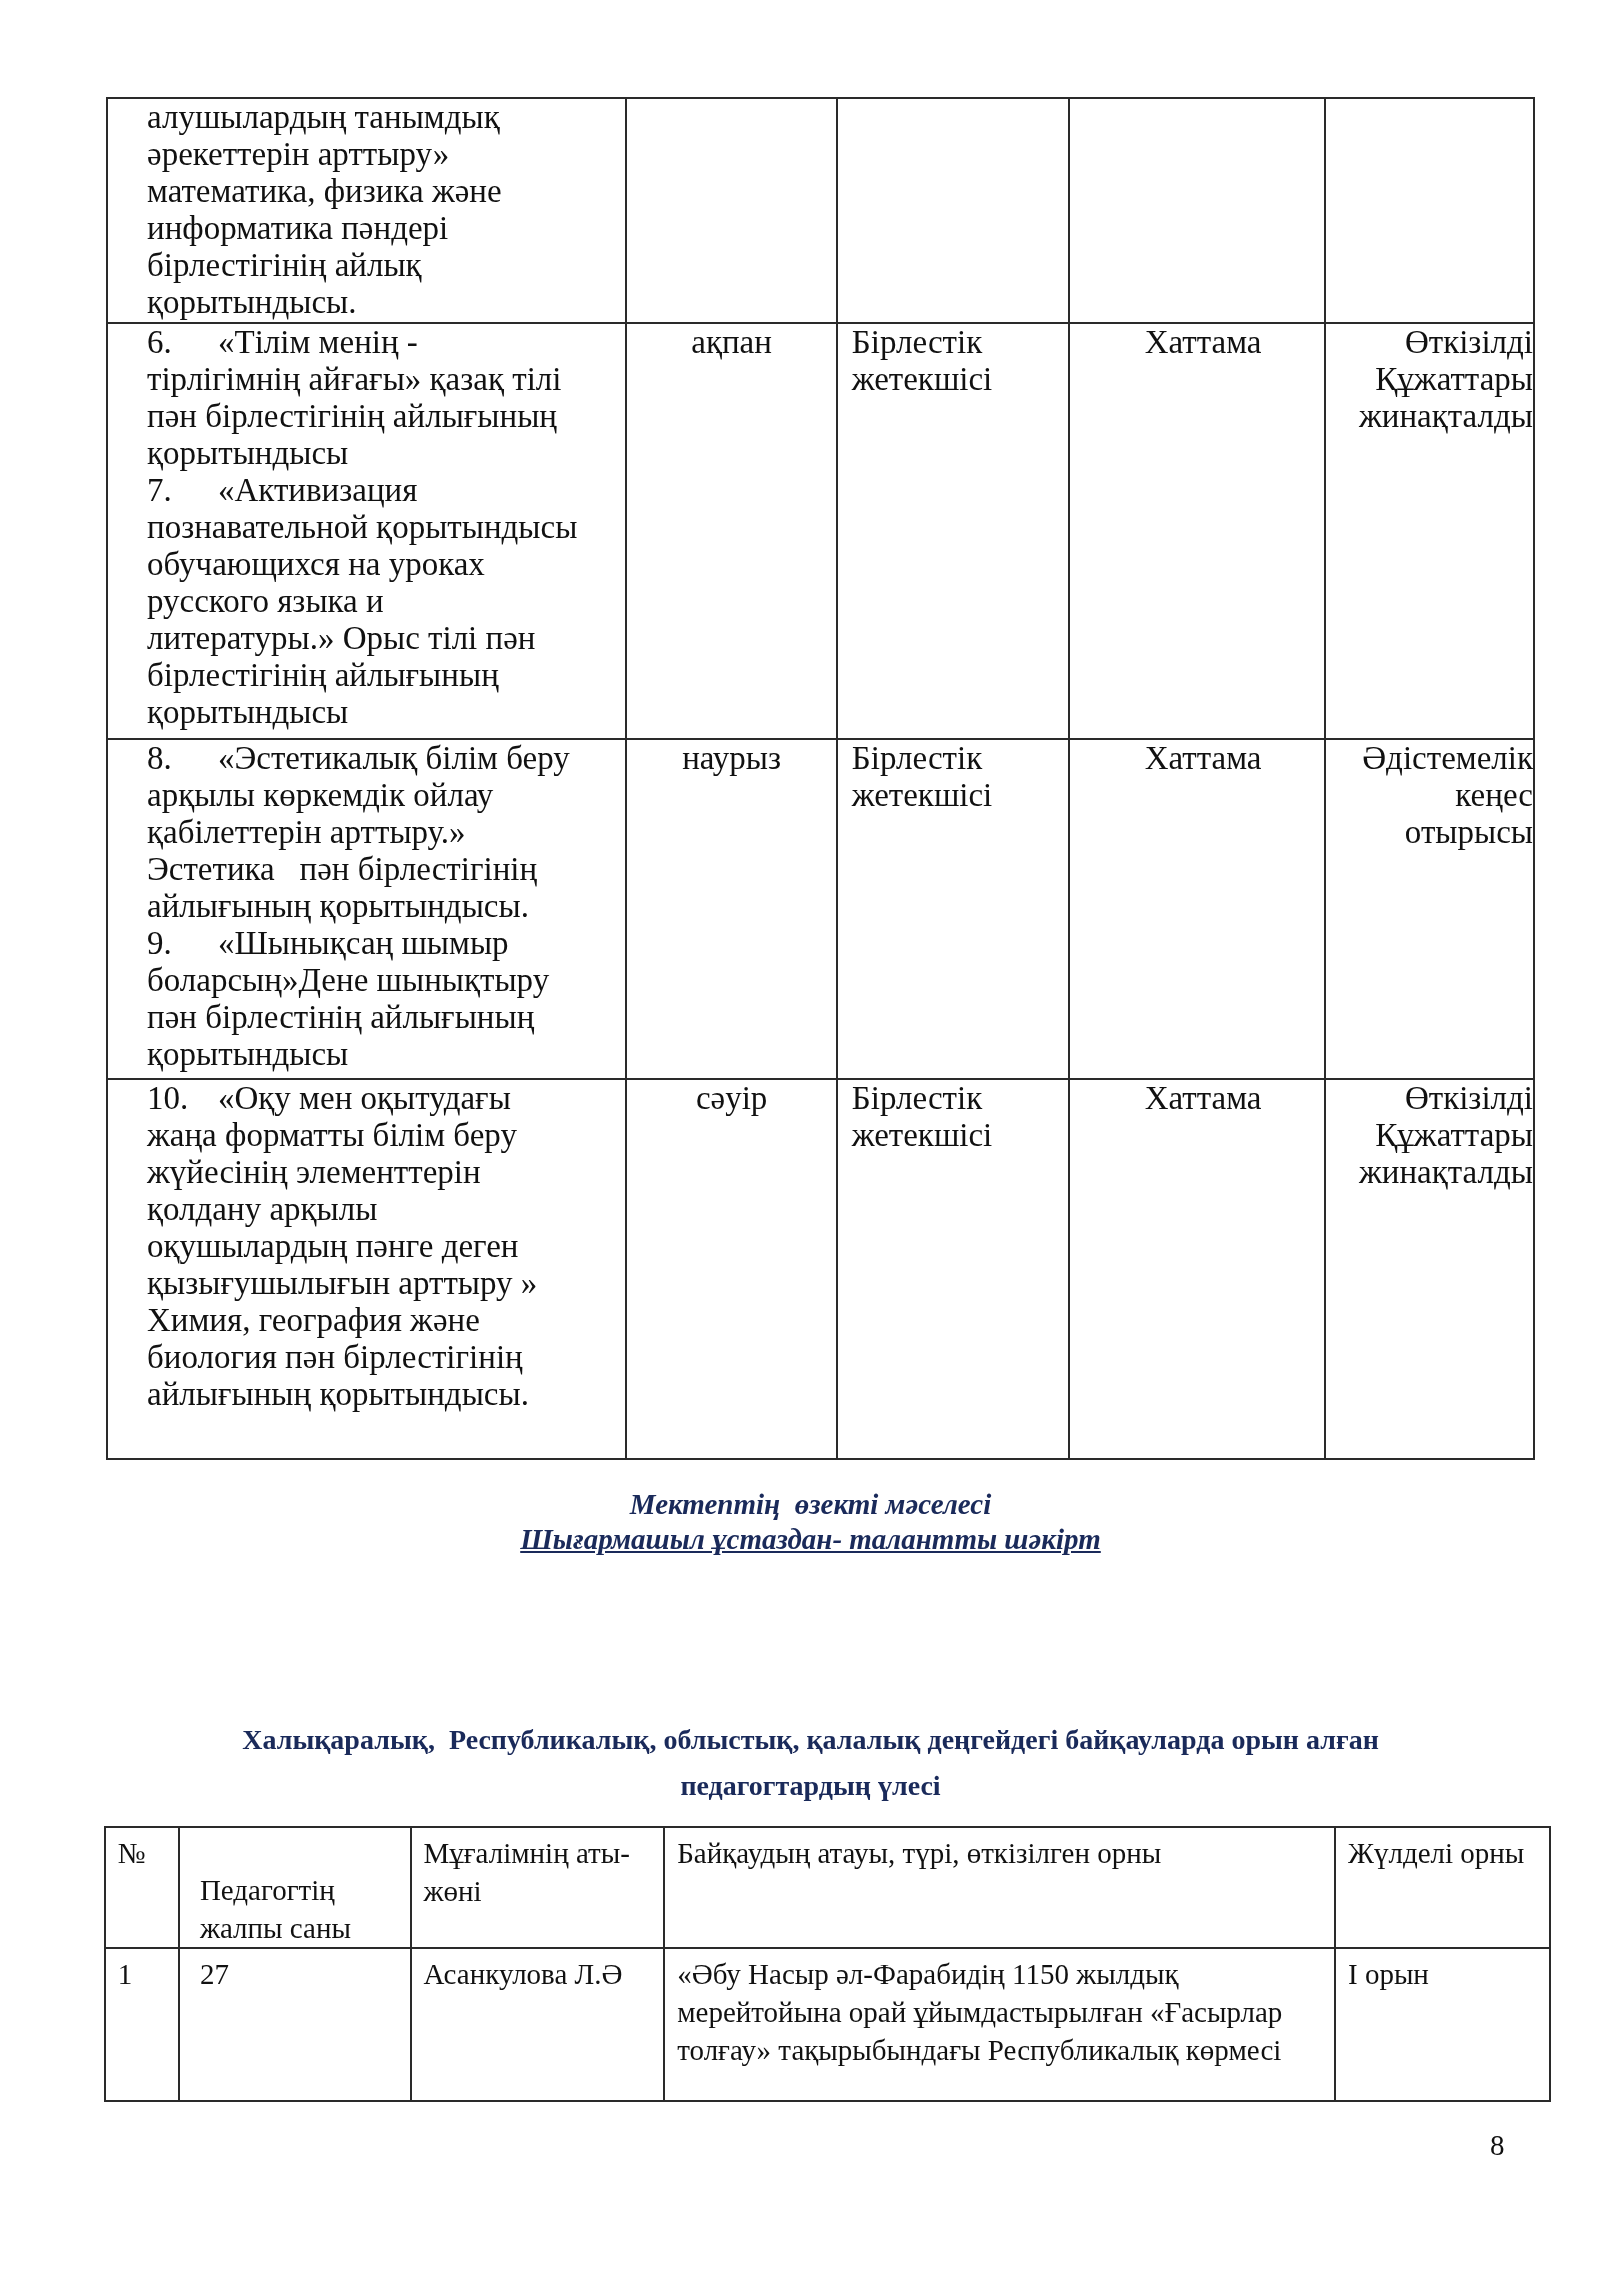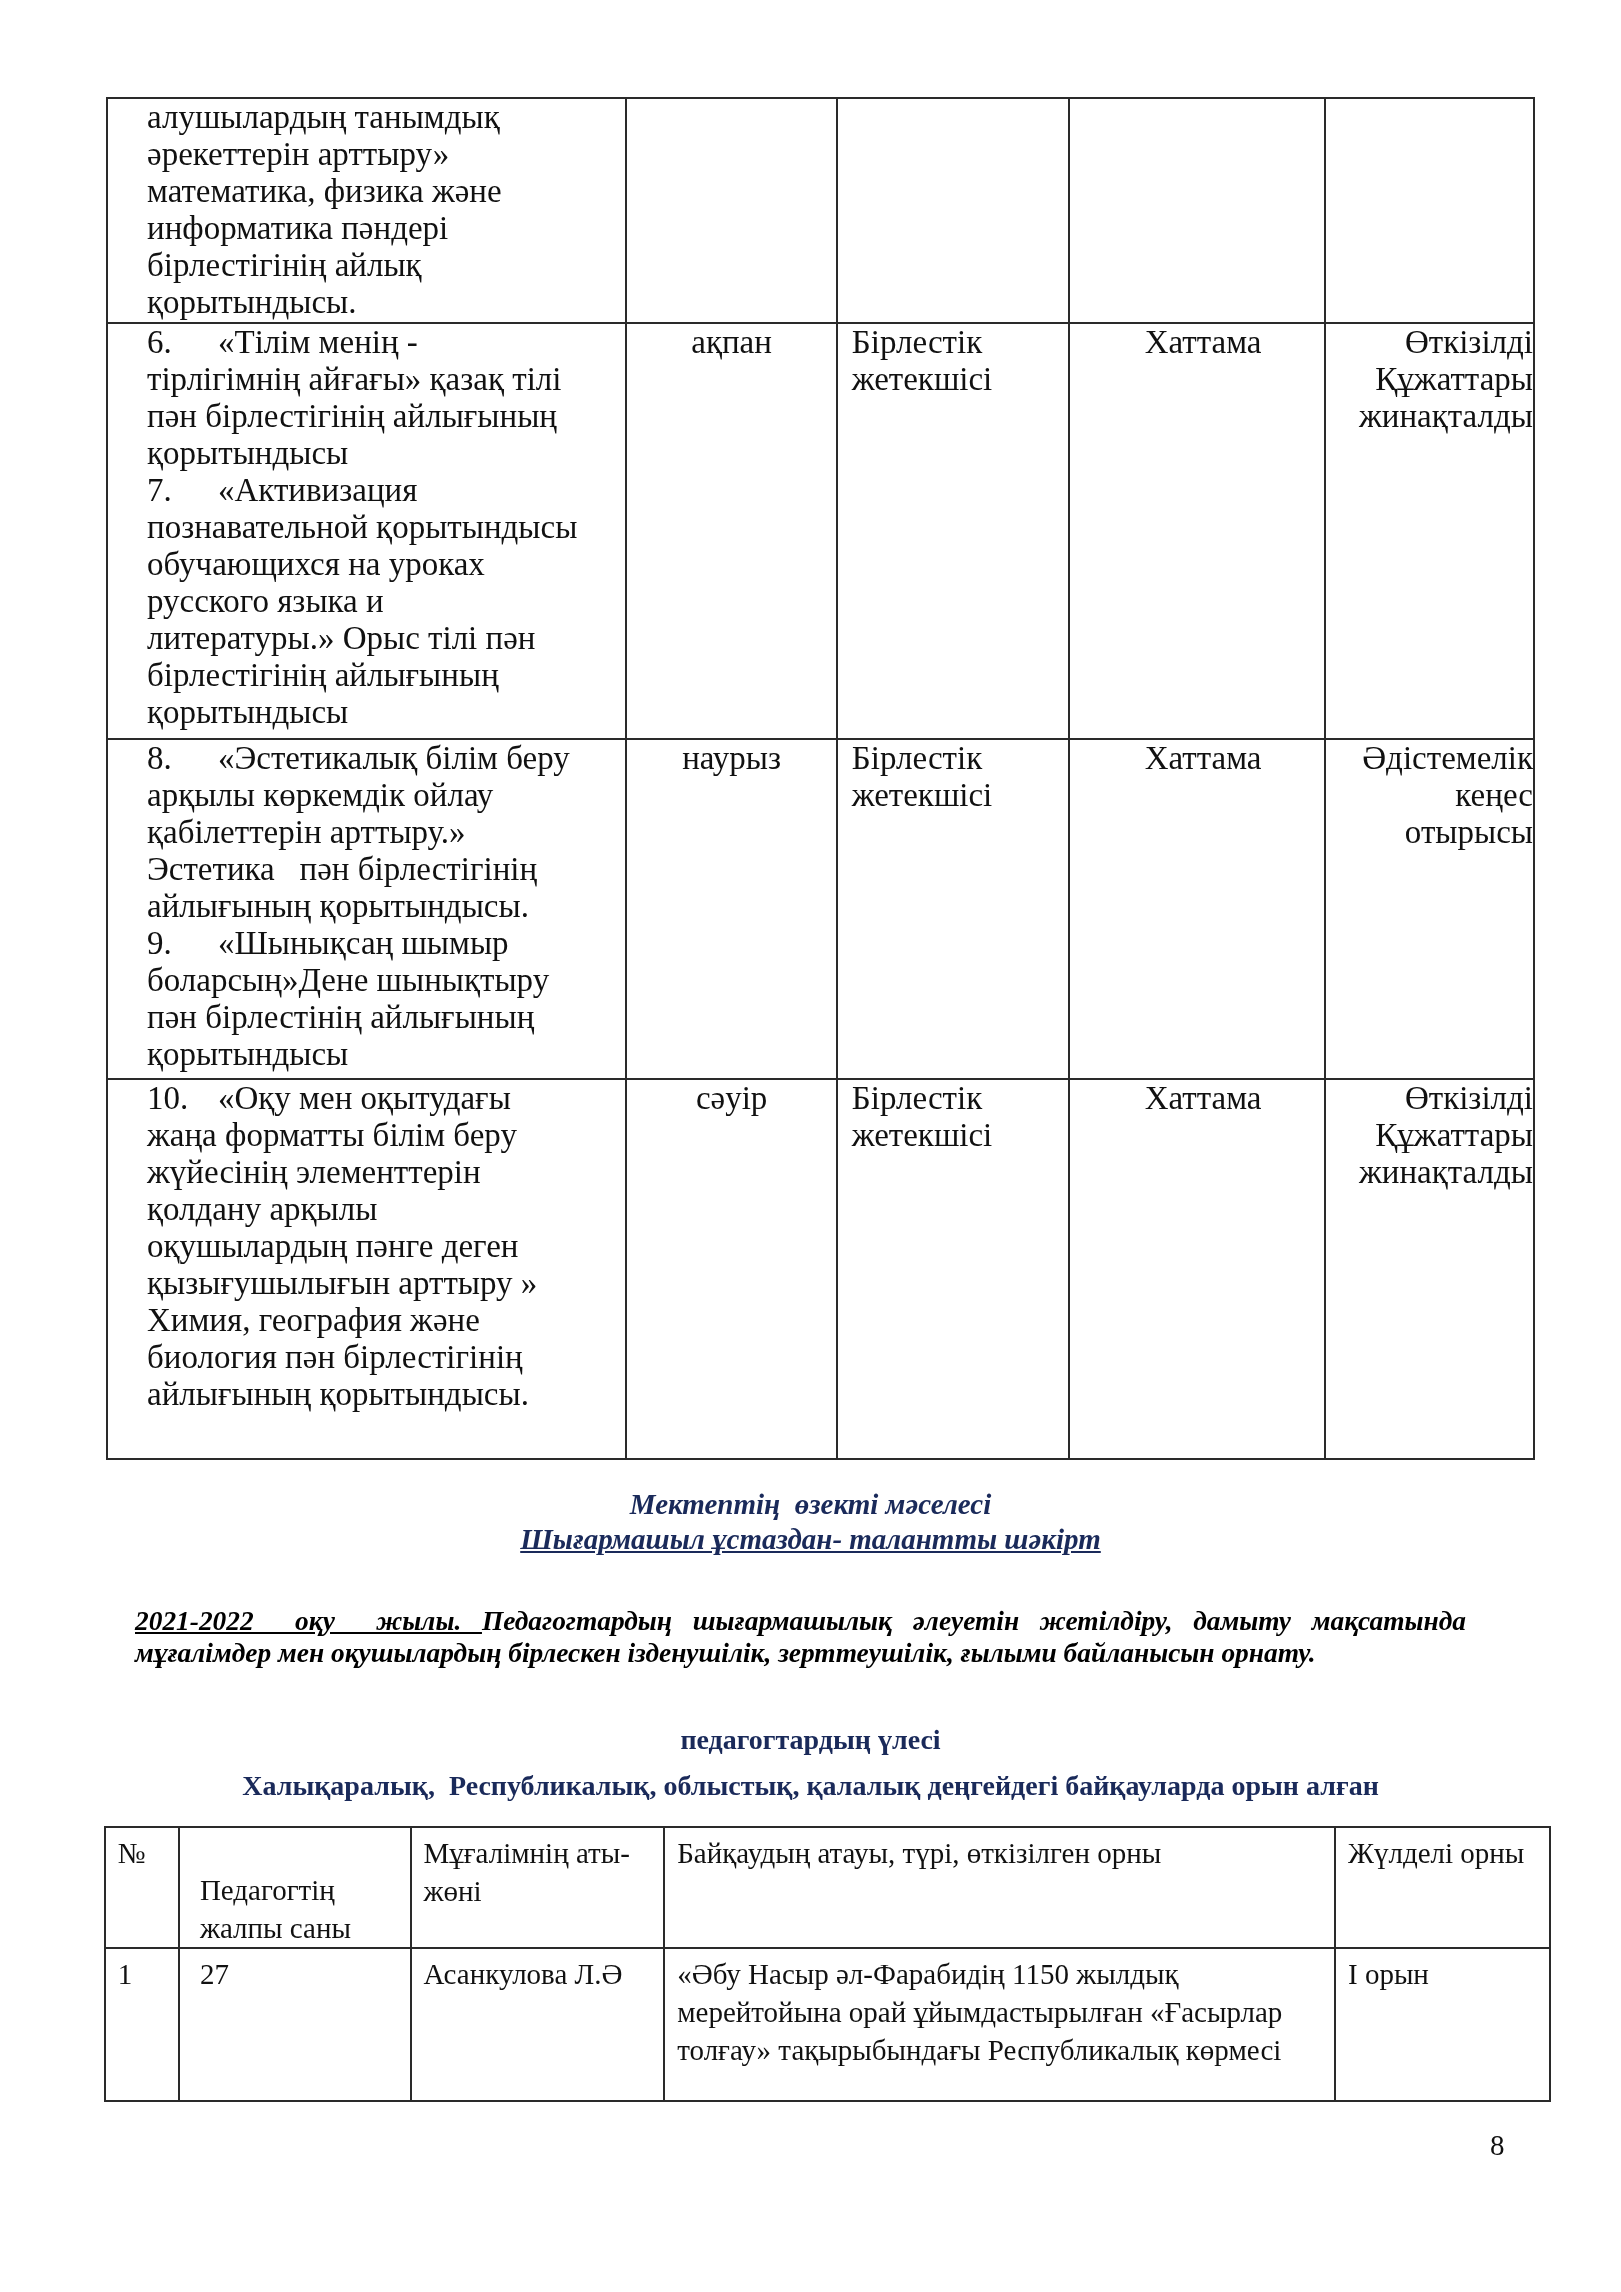--- a/index.html
+++ b/index.html
@@ -127,27 +127,24 @@
       <td class="c5">Өткізілді Құжаттары жинақталды</td>
     </tr>
   </tbody>
     </table>
 
   <div class="heading1">
     <div style="white-space:pre">Мектептің  өзекті мәселесі</div>
     <div class="h-line2"><span>Шығармашыл ұстаздан- талантты шәкірт</span></div>
   </div>
 
-  <div class="intro">
-    <span class="year" style="white-space:pre">2021-2022  оқу  жылы. </span><span>Педагогтардың шығармашылық әлеуетін жетілдіру, дамыту мақсатында мұғалімдер мен оқушылардың бірлескен ізденушілік,  зерттеушілік, ғылыми байланысын орнату.</span>
-  </div>
 
   <div class="heading2">
+    <div style="white-space:pre">Халықаралық,  Республикалық, облыстық, қалалық деңгейдегі байқауларда орын алған</div>
     <div>педагогтардың үлесі</div>
-    <div style="white-space:pre">Халықаралық,  Республикалық, облыстық, қалалық деңгейдегі байқауларда орын алған</div>
   </div>
 
   <table id="award-table">
     <tbody>
         <tr class="hr">
       <td class="a1">№</td>
       <td class="a2"><span class="hdr-pad"></span><span>Педагогтің жалпы саны</span></td>
       <td class="a3">Мұғалімнің аты-жөні</td>
       <td class="a4">Байқаудың атауы, түрі, өткізілген орны</td>
       <td class="a5">Жүлделі орны</td>

